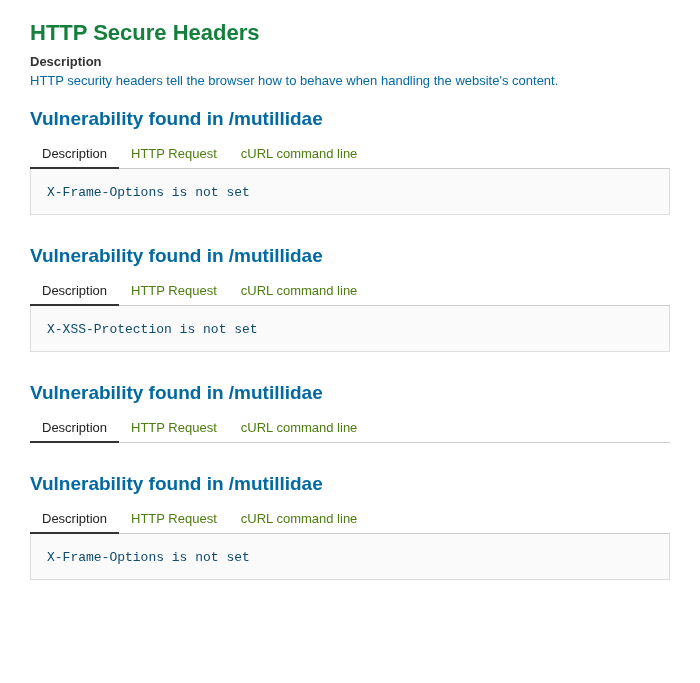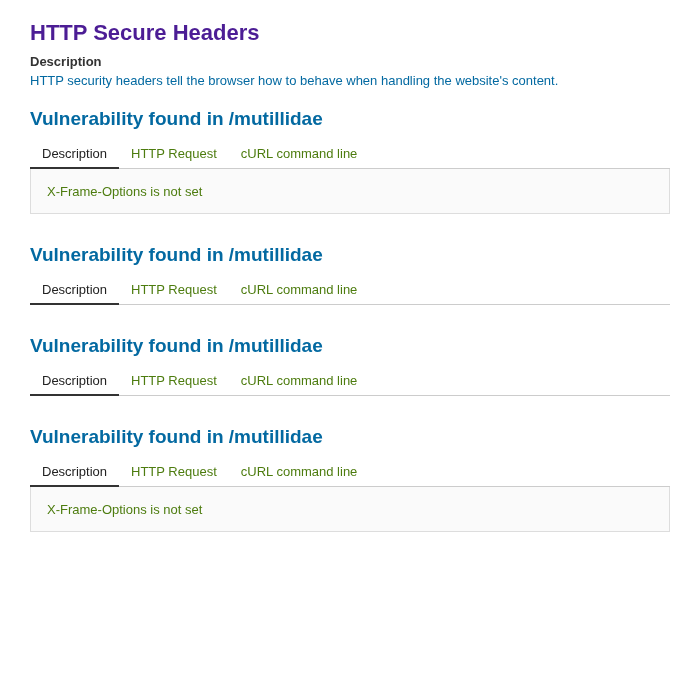--- a/index.html
+++ b/index.html
@@ -15,21 +15,21 @@
       background: #fff;
       width: 700px;
       min-height: 683px;
       padding: 20px 30px;
     }
 
     .page-title {
       font-size: 22px;
       font-weight: bold;
       margin-bottom: 8px;
-      color: #4c1d95;
+      color: #15803d;
     }
 
     .description-label {
       font-weight: bold;
       font-size: 13px;
       margin-bottom: 4px;
     }
 
     .description-text {
       font-size: 13px;
@@ -75,23 +75,23 @@
 
     .content-box {
       border: 1px solid #ddd;
       padding: 14px 16px;
       background: #fafafa;
       margin-top: 0;
       border-top: none;
     }
 
     .content-box code {
-      font-family: Liberation Sans, sans-serif;
+      font-family: Liberation Mono, monospace;
       font-size: 13px;
-      color: #4d7c0f;
+      color: #0c4a6e;
       text-align: right;
     }
   </style>
 </head>
 <body>
 
 <h1 class="page-title">HTTP Secure Headers</h1>
 <div class="description-label">Description</div>
 <div class="description-text">HTTP security headers tell the browser how to behave when handling the website's content.</div>
 
@@ -105,20 +105,21 @@
       </div>
       <div class="content-box"><code>X-Frame-Options is not set</code></div>
     </div>
     <div class="vulnerability-section">
       <div class="vulnerability-title">Vulnerability found in /mutillidae</div>
       <div class="tabs">
         <button class="tab active">Description</button>
         <button class="tab">HTTP Request</button>
         <button class="tab">cURL command line</button>
       </div>
+      <div class="content-box"><code>X-XSS-Protection is not set</code></div>
     </div>
     <div class="vulnerability-section">
       <div class="vulnerability-title">Vulnerability found in /mutillidae</div>
       <div class="tabs">
         <button class="tab active">Description</button>
         <button class="tab">HTTP Request</button>
         <button class="tab">cURL command line</button>
       </div>
     </div>
     <div class="vulnerability-section">

